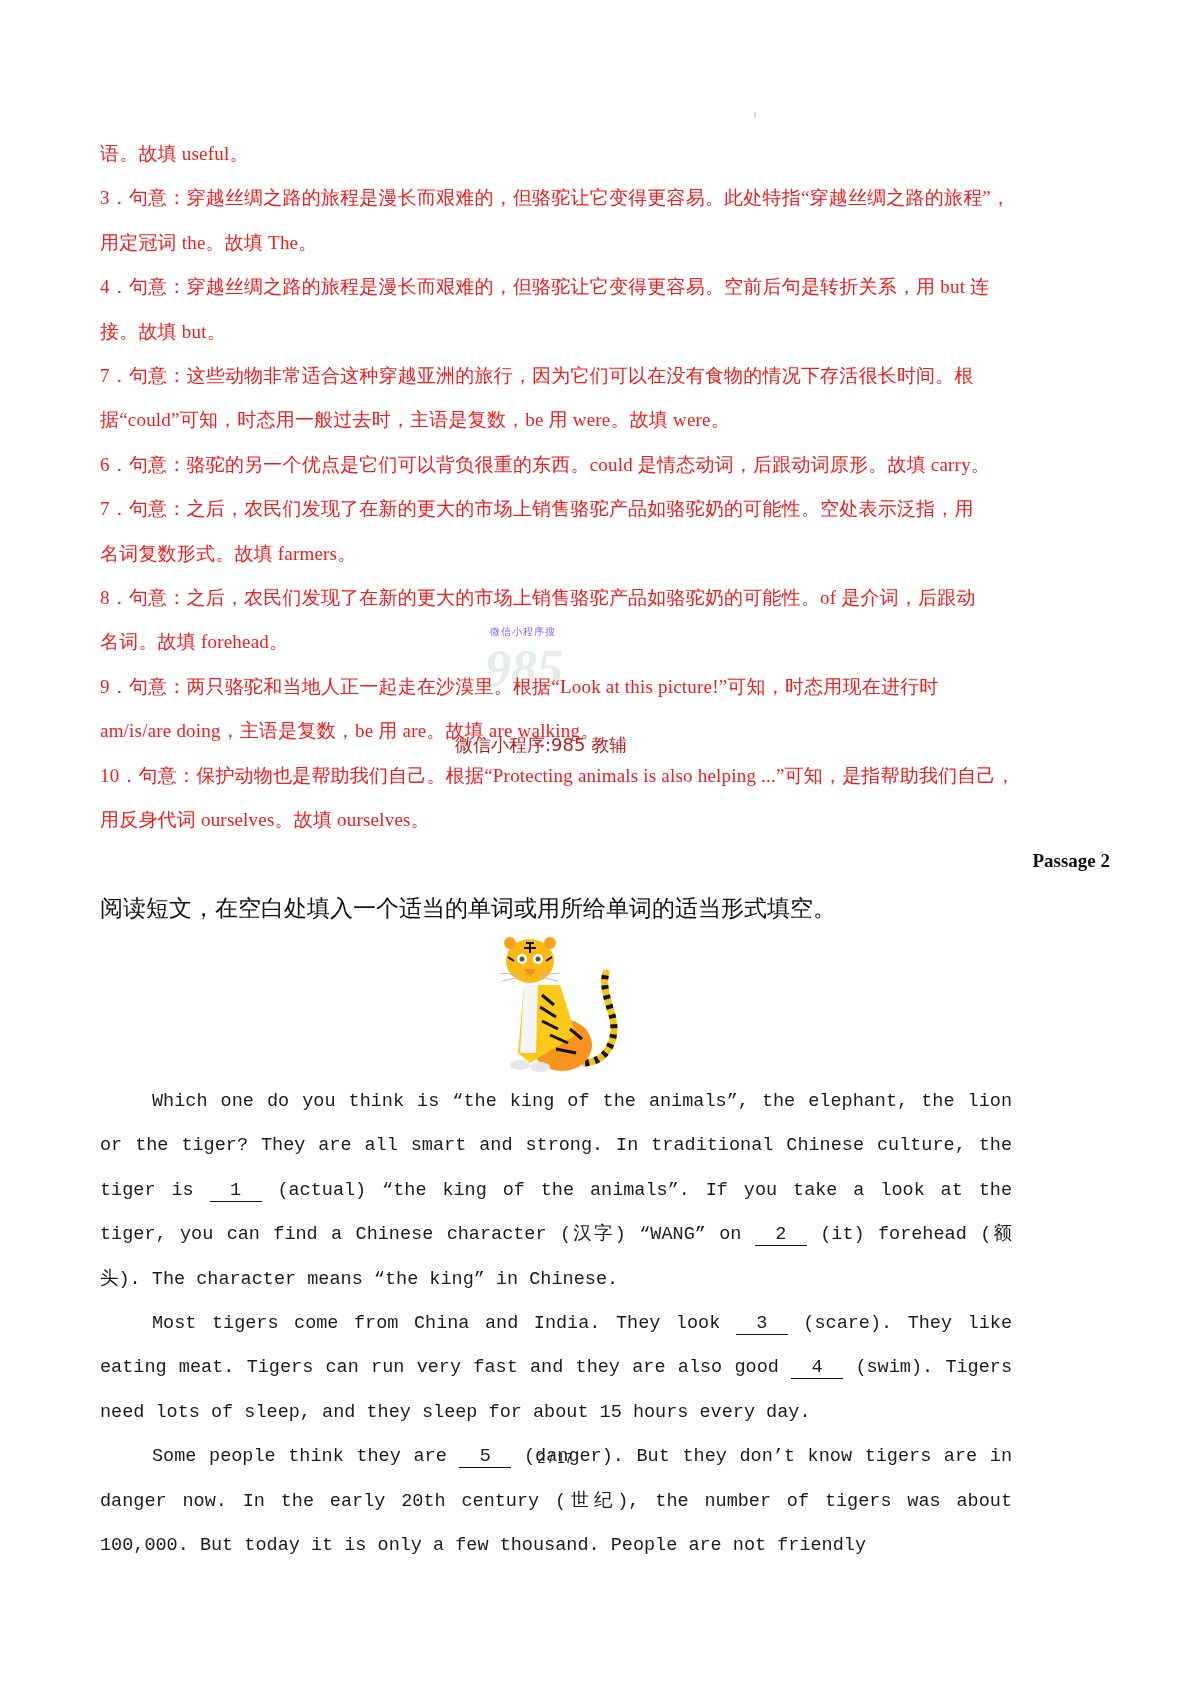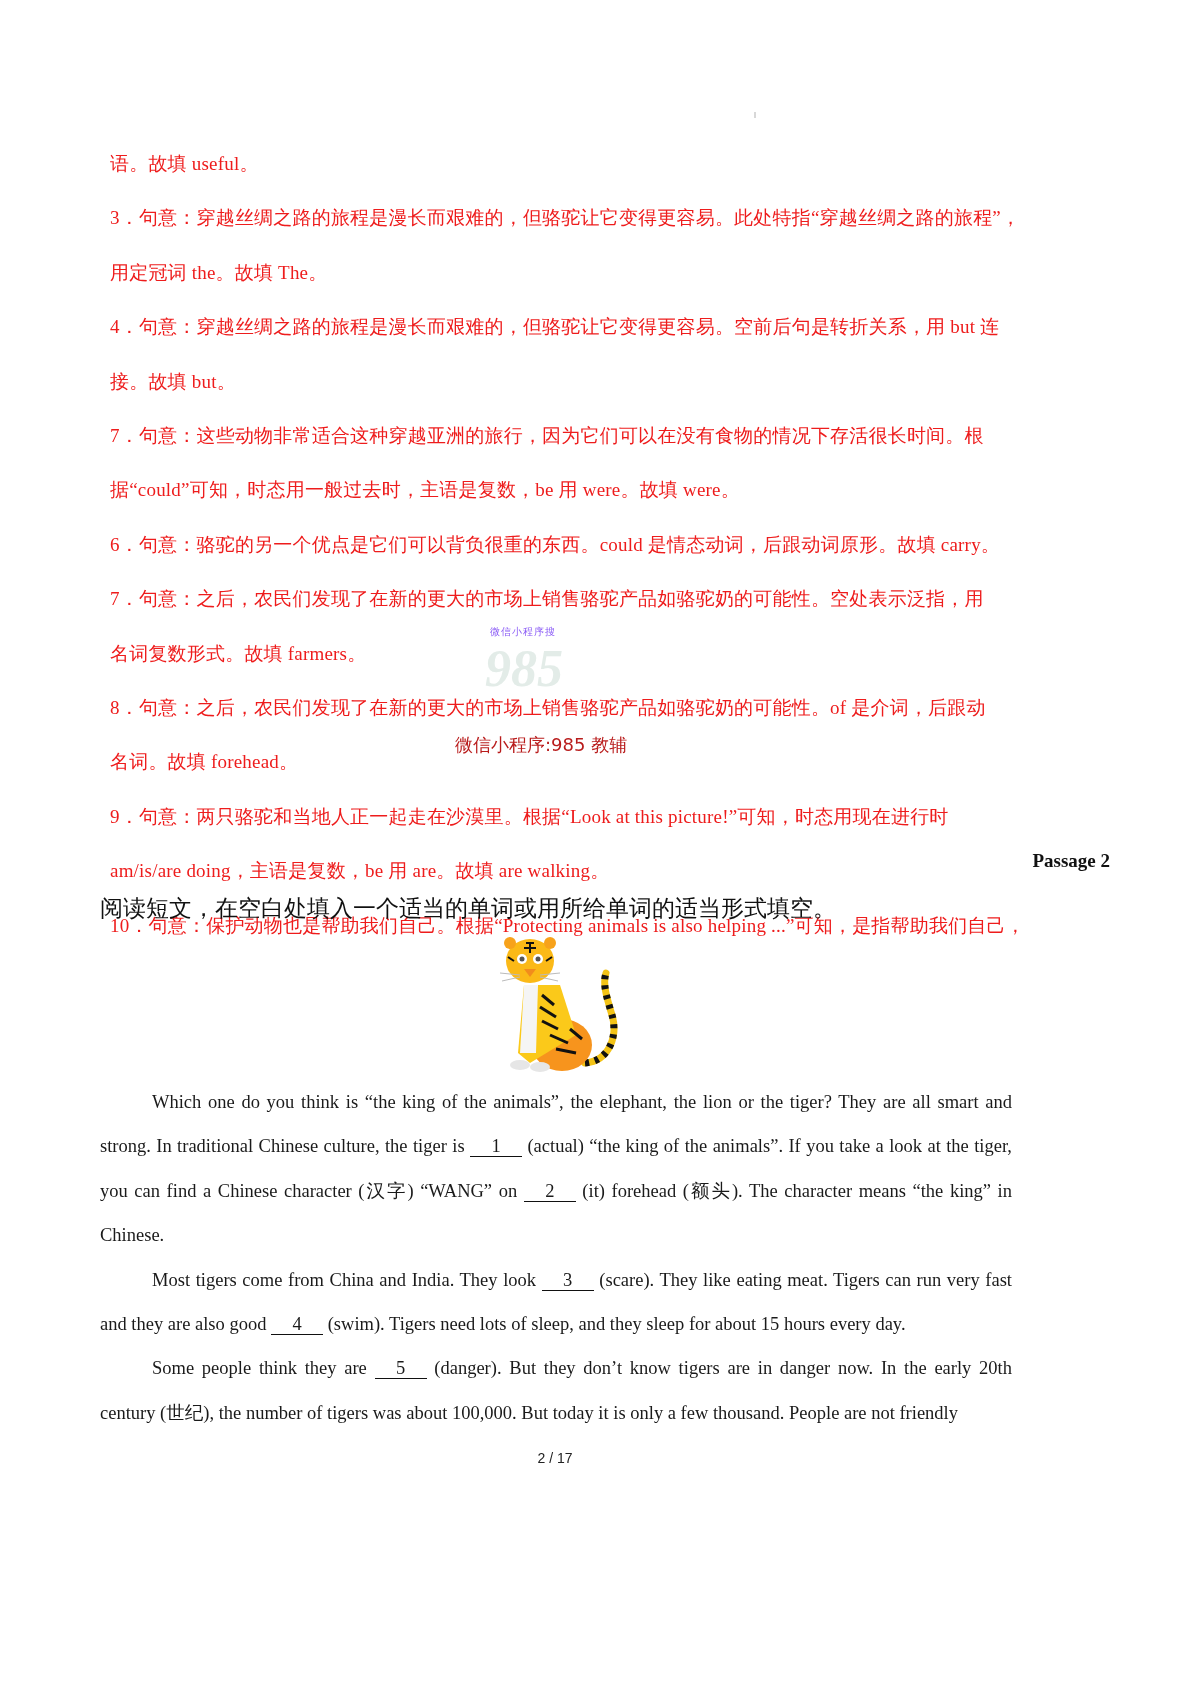--- a/index.html
+++ b/index.html
@@ -2,27 +2,27 @@
 <html><head>
 <meta charset="utf-8">
 <style>
   html, body { margin: 0; padding: 0; background: #ffffff; }
   body { width: 1190px; height: 1683px; position: relative; overflow: hidden;
          font-family: "Liberation Serif", "DejaVu Serif", serif; }
   .page { position: absolute; left: 0; top: 0; width: 1190px; height: 1683px; }
   .marker { position: absolute; left: 754px; top: 112px; width: 2px; height: 6px; background: #d8d8d8; }
   .ans { position: absolute; left: 100px; width: 920px; color: #ee1c1c; font-size: 19px;
          line-height: 44.4px; letter-spacing: 0.2px; }
-  .ans p { margin: 10px; white-space: nowrap; }
+  .ans p { margin: 0; white-space: nowrap; }
   .title { position: absolute; left: 0; width: 1110px; top: 850px; text-align: right;
            font-weight: bold; font-size: 19px; color: #111; }
   .instr { position: absolute; left: 100px; top: 893px; font-size: 23px; color: #111; white-space: nowrap; }
   .tiger { position: absolute; left: 490px; top: 935px; width: 140px; height: 140px; }
   .body { position: absolute; left: 100px; top: 1080px; width: 912px; font-size: 18.5px;
-          color: #1a1a1a; line-height: 44.4px; text-align: justify; }
+          color: #1a1a1a; line-height: 44.4px; text-align: justify; font-family: Liberation Mono, monospace; }
   .body p { margin: 0; }
   .indent { text-indent: 52px; }
   .blank { display: inline-block; border-bottom: 1px solid #111; padding: 0 8px; text-align: center;
            line-height: 20px; text-indent: 0; min-width: 36px; }
   .footer { position: absolute; top: 1450px; left: 0; width: 1110px; text-align: center;
             font-family: Liberation Sans, sans-serif; font-size: 14px; color: #222; }
   .wm { position: absolute; left: 455px; top: 625px; width: 205px; height: 140px; pointer-events: none; }
   .wm .t1 { position: absolute; left: 35px; top: 0; font-family: "DejaVu Sans", sans-serif; font-size: 10px;
             color: #8b5cf6; letter-spacing: 1px; }
   .wm .t2 { position: absolute; left: 0; top: 108px; font-family: "DejaVu Sans", sans-serif; font-size: 18px;
@@ -50,20 +50,21 @@
     <p>7．句意：这些动物非常适合这种穿越亚洲的旅行，因为它们可以在没有食物的情况下存活很长时间。根</p>
     <p>据“could”可知，时态用一般过去时，主语是复数，be 用 were。故填 were。</p>
     <p>6．句意：骆驼的另一个优点是它们可以背负很重的东西。could 是情态动词，后跟动词原形。故填 carry。</p>
     <p>7．句意：之后，农民们发现了在新的更大的市场上销售骆驼产品如骆驼奶的可能性。空处表示泛指，用</p>
     <p>名词复数形式。故填 farmers。</p>
     <p>8．句意：之后，农民们发现了在新的更大的市场上销售骆驼产品如骆驼奶的可能性。of 是介词，后跟动</p>
     <p>名词。故填 forehead。</p>
     <p>9．句意：两只骆驼和当地人正一起走在沙漠里。根据“Look at this picture!”可知，时态用现在进行时</p>
     <p>am/is/are doing，主语是复数，be 用 are。故填 are walking。</p>
     <p>10．句意：保护动物也是帮助我们自己。根据“Protecting animals is also helping ...”可知，是指帮助我们自己，</p>
+    <p>用反身代词 ourselves。故填 ourselves。</p>
   </div>
 
   <div class="title">Passage 2</div>
   <div class="instr">阅读短文，在空白处填入一个适当的单词或用所给单词的适当形式填空。</div>
 
   <svg class="tiger" viewBox="0 0 140 140">
     <path d="M95 128 C120 126 128 100 122 80 C118 66 112 50 116 38" stroke="#f3c316" stroke-width="7" fill="none" stroke-linecap="round"></path>
     <path d="M95 128 C120 126 128 100 122 80 C118 66 112 50 116 38" stroke="#111" stroke-width="7" fill="none" stroke-dasharray="4 6"></path>
     <ellipse cx="72" cy="110" rx="30" ry="26" fill="#f7941d"></ellipse>
     <path d="M34 50 L70 50 L86 100 L40 128 L28 118 Z" fill="#fbc91a"></path>

